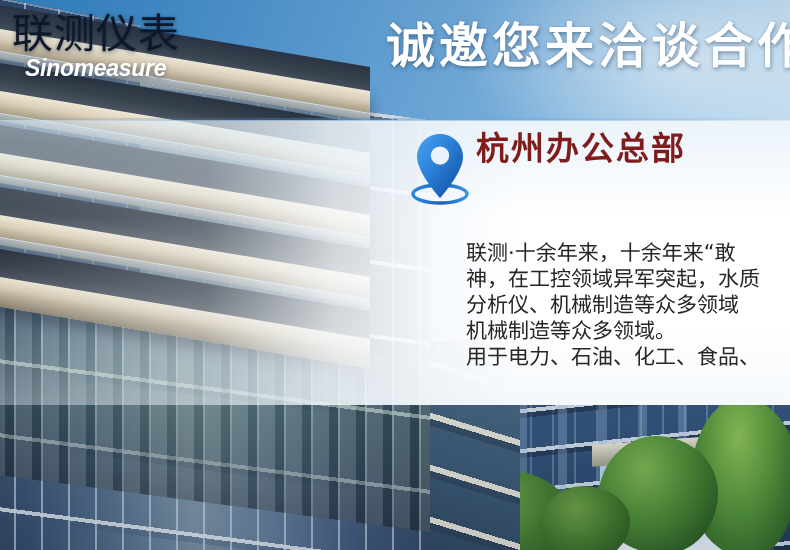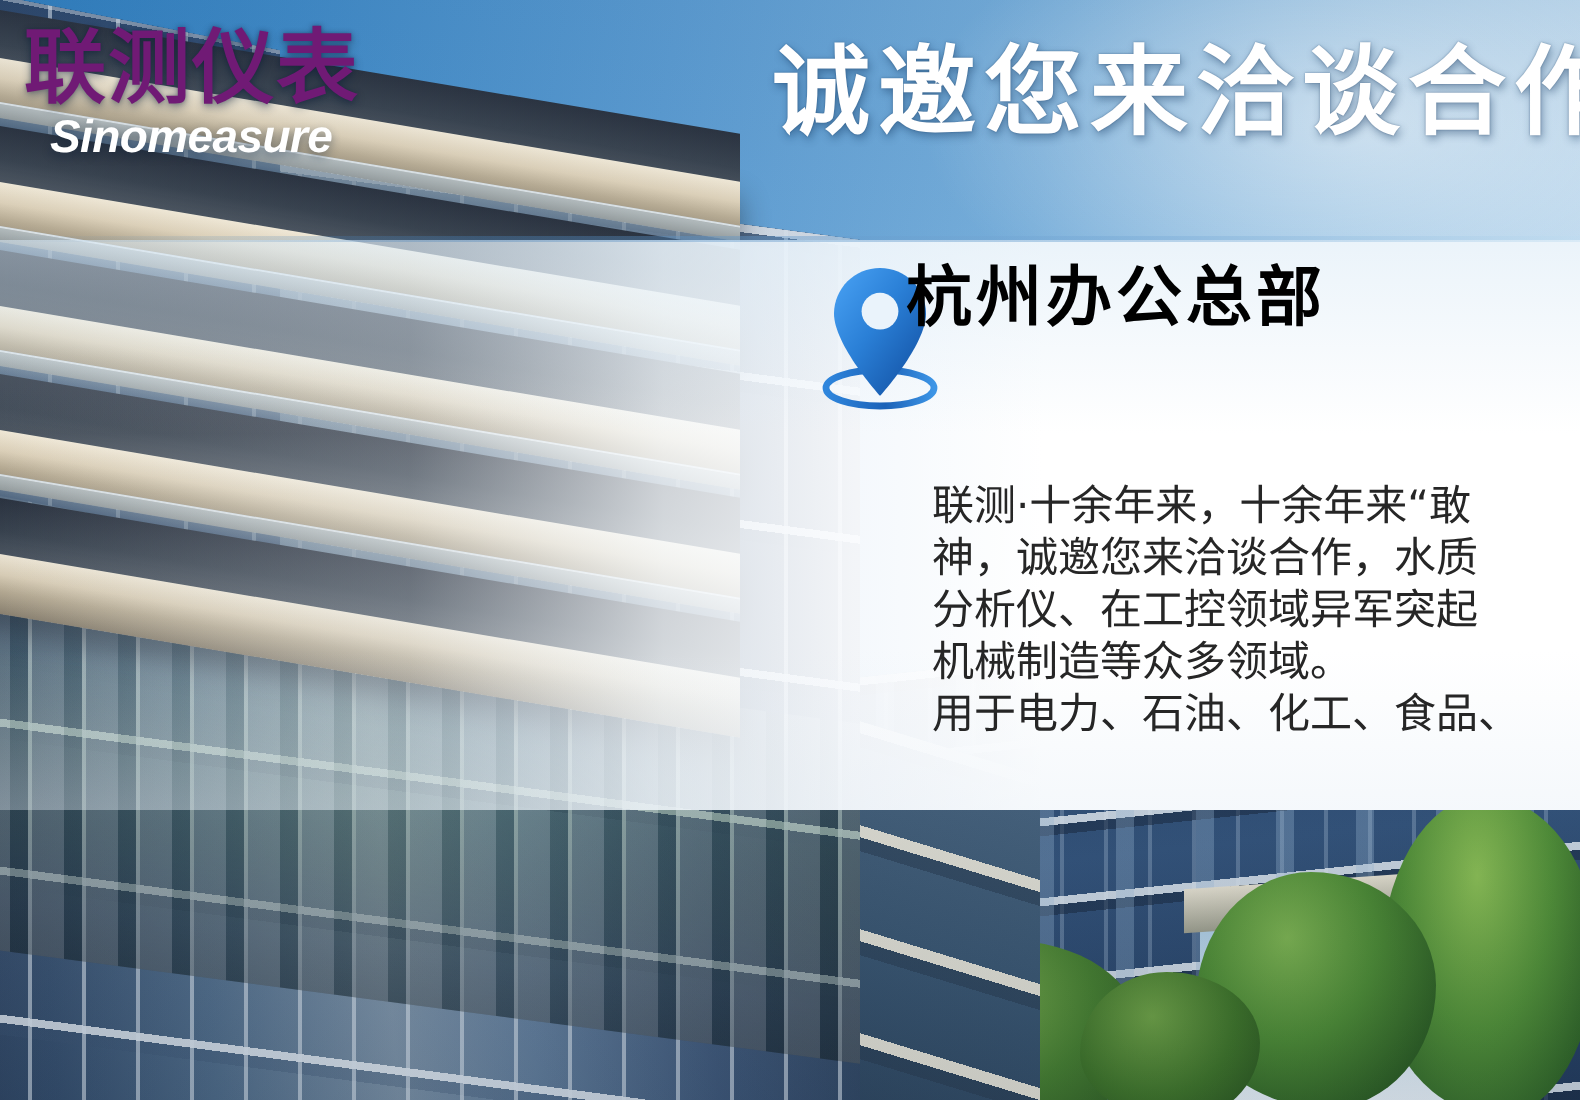--- a/index.html
+++ b/index.html
@@ -183,21 +183,21 @@
     background:linear-gradient(180deg,rgba(218,234,246,.55) 0%,rgba(255,255,255,0) 34%,rgba(255,255,255,0) 72%,rgba(226,236,245,.35) 100%);
   }
   .panel-topline{
     position:absolute;left:0;top:118px;width:790px;height:3px;
     background:linear-gradient(90deg,rgba(58,120,180,.0) 0%,rgba(70,130,188,.35) 30%,rgba(120,170,214,.5) 70%,rgba(190,220,240,.4) 100%);
   }
 
   
   .logo{position:absolute;left:12px;top:14px;line-height:1;}
   .logo-cn{
-    font-size:41px;font-weight:bold;color:#701a75;letter-spacing:1px;
+    font-size:41px;font-weight:normal;color:#0f172a;letter-spacing:1px;
     font-family:"DejaVu Sans","Liberation Sans",sans-serif;
     text-shadow:0 2px 5px rgba(10,30,55,.45),0 0 2px rgba(10,30,55,.35);
   }
   .logo-en{
     margin-top:2px;margin-left:13px;
     font-size:23px;font-weight:bold;font-style:italic;color:#ffffff;
     font-family:"Liberation Sans","DejaVu Sans",sans-serif;
     letter-spacing:-.3px;
     text-shadow:0 2px 5px rgba(10,30,55,.45);
   }
@@ -211,22 +211,22 @@
     text-shadow:1px 2px 4px rgba(16,52,92,.42),0 0 1px rgba(16,52,92,.5);
     white-space:nowrap;
   }
 
   
   .pin-wrap{position:absolute;left:408px;top:128px;width:64px;height:82px;}
   .pin-svg{display:block;}
 
   
   .office-title{
-    position:absolute;left:453px;top:132px;
-    font-size:33px;font-weight:bold;color:#000000;
+    position:absolute;left:476px;top:132px;
+    font-size:33px;font-weight:bold;color:#7f1d1d;
     letter-spacing:2px;line-height:1;white-space:nowrap;
     font-family:"DejaVu Sans","Liberation Sans",sans-serif;
   }
   .office-sub{
     position:absolute;left:472px;top:186px;
     font-size:25px;color:#2b2b2b;letter-spacing:.5px;line-height:1;
     white-space:nowrap;
     font-family:"DejaVu Sans","Liberation Sans",sans-serif;
   }
   .desc{
@@ -318,19 +318,19 @@
       <ellipse cx="32" cy="66" rx="27" ry="9" fill="none" stroke="url(#ringGrad)" stroke-width="3.4"></ellipse>
       <path d="M32 6 C19.3 6 9 16.2 9 28.9 C9 44.5 32 70 32 70 C32 70 55 44.5 55 28.9 C55 16.2 44.7 6 32 6 Z" fill="url(#pinGrad)"></path>
       <circle cx="32" cy="27.6" r="9.2" fill="#eaf3fb"></circle>
     </svg>
   </div>
 
   <div class="office-title">杭州办公总部</div>
 
   <div class="desc">
     <span class="desc-line">联测·十余年来，十余年来“敢</span>
-    <span class="desc-line">神，诚邀您来洽谈合作，水质</span>
-    <span class="desc-line">分析仪、在工控领域异军突起</span>
+    <span class="desc-line">神，在工控领域异军突起，水质</span>
+    <span class="desc-line">分析仪、机械制造等众多领域</span>
     <span class="desc-line">机械制造等众多领域。</span>
     <span class="desc-line">用于电力、石油、化工、食品、</span>
   </div>
 
 </div>
 
 </body></html>

